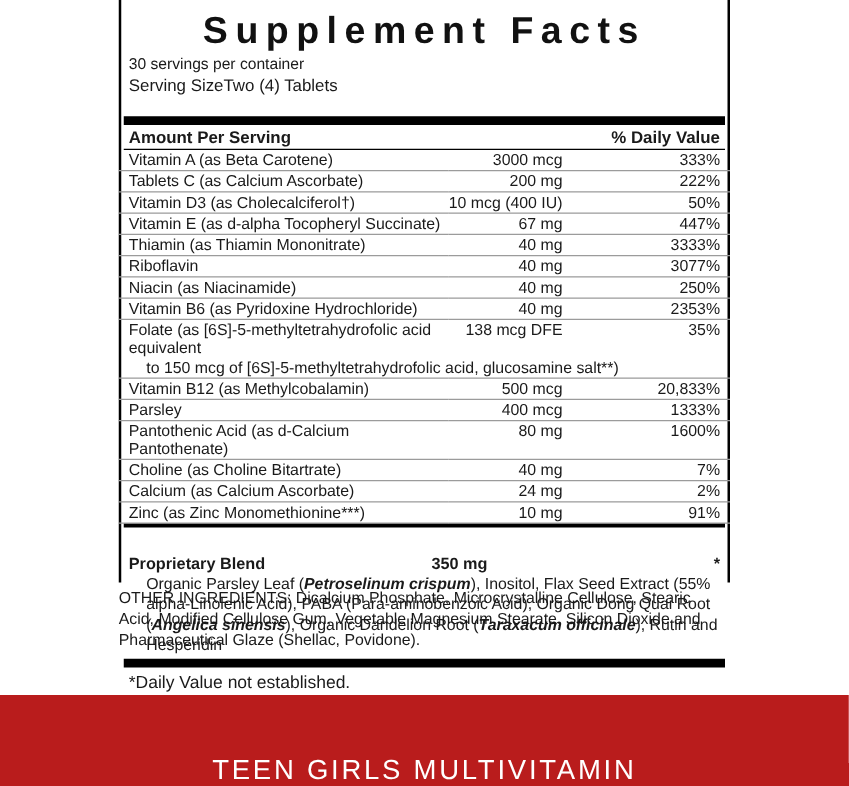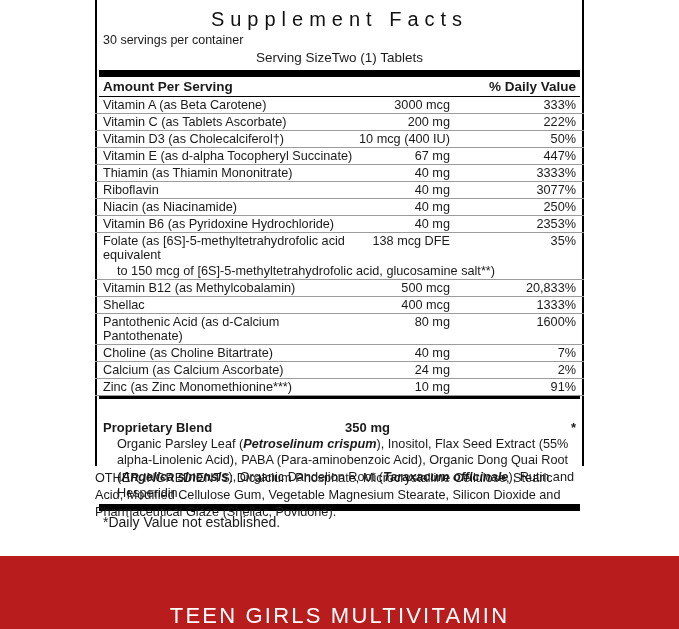--- a/index.html
+++ b/index.html
@@ -25,42 +25,42 @@
     position: absolute;
     top: 0;
     width: 2px;
     background: #000;
     height: 466px;
   }
   .side-rule.left { left: 95px; }
   .side-rule.right { left: 582px; }
 
   .title {
-    font-size: 20px;
+    font-size: 30px;
     letter-spacing: 6px;
     text-align: center;
-    font-weight: 400;
+    font-weight: 700;
     padding-top: 8px;
     padding-bottom: 2px;
     color: #111;
   }
   .servings {
     font-size: 12.5px;
     padding-left: 8px;
     line-height: 1.25;
   }
   .serving-size-row {
     display: flex;
-    justify-content: center;
+    justify-content: flex-start;
     align-items: baseline;
     padding-left: 8px;
     padding-right: 8px;
     font-size: 13.5px;
     line-height: 1.3;
-    padding-bottom: 4px;
+    padding-bottom: 16px;
   }
   .rule {
     background: #000;
     margin: 0 4px;
   }
   .rule-thick { height: 7px; }
   .rule-med { height: 3px; }
   .rule-thin { height: 1px; }
 
   .header-row {
@@ -149,41 +149,41 @@
 <div class="side-rule right"></div>
 
 <div class="panel">
 
   <div class="title">Supplement Facts</div>
 
   <div class="servings">30 servings per container</div>
 
   <div class="serving-size-row">
     <span>Serving Size</span>
-    <span>Two (1) Tablets</span>
+    <span>Two (4) Tablets</span>
   </div>
 
   <div class="rule rule-thick"></div>
 
   <div class="header-row">
     <span>Amount Per Serving</span>
     <span>% Daily Value</span>
   </div>
 
   <div class="rule rule-thin"></div>
 
   <table class="nutrient-table">
     <tbody>
       <tr class="rowline">
         <td class="name">Vitamin A (as Beta Carotene)</td>
         <td class="amount">3000 mcg</td>
         <td class="dv">333%</td>
       </tr>
       <tr class="rowline">
-        <td class="name">Vitamin C (as Tablets Ascorbate)</td>
+        <td class="name">Tablets C (as Calcium Ascorbate)</td>
         <td class="amount">200 mg</td>
         <td class="dv">222%</td>
       </tr>
       <tr class="rowline">
         <td class="name">Vitamin D3 (as Cholecalciferol†)</td>
         <td class="amount">10 mcg (400 IU)</td>
         <td class="dv">50%</td>
       </tr>
       <tr class="rowline">
         <td class="name">Vitamin E (as d-alpha Tocopheryl Succinate)</td>
@@ -217,21 +217,21 @@
       </tr>
       <tr class="rowline">
         <td class="fullrow" colspan="3">to 150 mcg of [6S]-5-methyltetrahydrofolic acid, glucosamine salt**)</td>
       </tr>
       <tr class="rowline">
         <td class="name">Vitamin B12 (as Methylcobalamin)</td>
         <td class="amount">500 mcg</td>
         <td class="dv">20,833%</td>
       </tr>
       <tr class="rowline">
-        <td class="name">Shellac</td>
+        <td class="name">Parsley</td>
         <td class="amount">400 mcg</td>
         <td class="dv">1333%</td>
       </tr>
       <tr class="rowline">
         <td class="name">Pantothenic Acid (as d-Calcium Pantothenate)</td>
         <td class="amount">80 mg</td>
         <td class="dv">1600%</td>
       </tr>
       <tr class="rowline">
         <td class="name">Choline (as Choline Bitartrate)</td>

